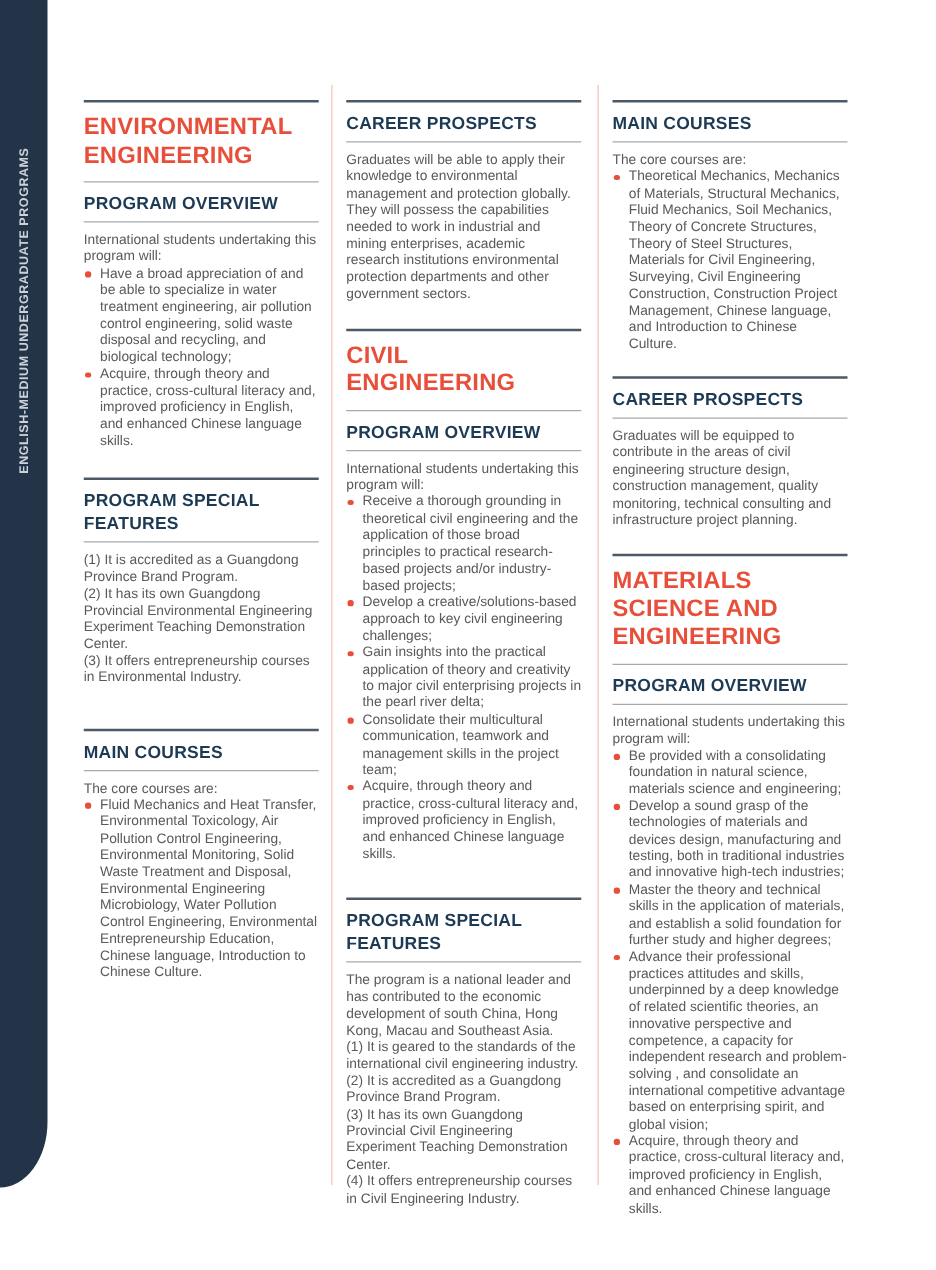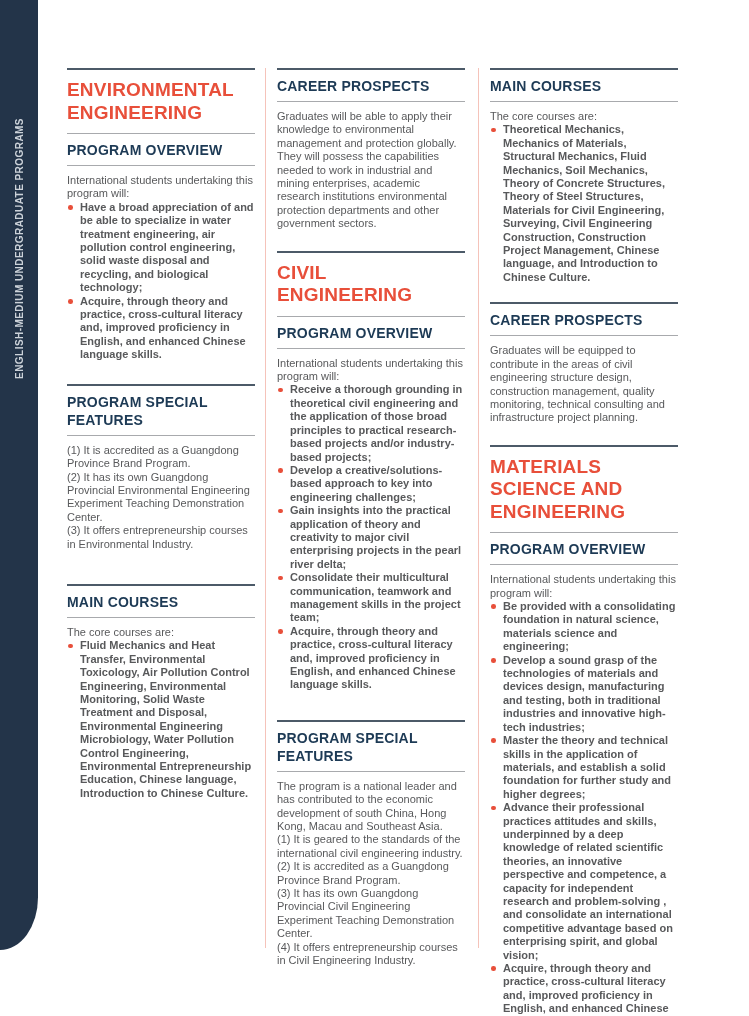--- a/index.html
+++ b/index.html
@@ -19,21 +19,21 @@
     position:absolute; left:0; top:112px; width:38px; height:272px;
     display:flex; align-items:center; justify-content:center;
   }
   .sidebar-label {
     writing-mode:vertical-rl; transform:rotate(180deg);
     font-size:10px; font-weight:bold; letter-spacing:0.45px;
     color:#ccd2d9; white-space:nowrap;
   }
 
   
-  .col { position:absolute; top:68px; width:188px; color:#58595b; }
+  .col { position:absolute; top:80px; width:188px; color:#58595b; }
   .col1 { left:67px; }
   .col2 { left:277px; }
   .col3 { left:490px; }
   .vdivider { position:absolute; top:68px; width:1px; height:880px; background:#f5c3ba; }
   .vd1 { left:265px; } .vd2 { left:478px; }
 
   
   .program-title {
     border-top:2px solid #4c5a68;
     padding:9px 0 9px 0;
@@ -43,21 +43,21 @@
   .heading {
     border-top:1px solid #a8aaad; border-bottom:1px solid #a8aaad;
     padding:7px 0 6px 0;
     color:#1d3a55; font-size:14px; font-weight:bold; line-height:18px;
     letter-spacing:0.2px;
   }
   .heading.strong-top { border-top:2px solid #4c5a68; }
   .body-text { font-size:11px; line-height:13.4px; margin-top:8px; }
   .prelines { white-space:pre-line; }
   .bullets { margin-top:0; }
-  .li { position:relative; padding-left:13px; font-size:11px; line-height:13.4px;font-weight:bold; }
+  .li { position:relative; padding-left:13px; font-size:11px; line-height:13.4px; }
   .dot {
     position:absolute; left:1px; top:4.4px; width:4.6px; height:4.6px;
     border-radius:50%; background:#e84f3a;
   }
   .gap18 { margin-top:18px; } .gap22 { margin-top:22px; }
   .gap28 { margin-top:28px; } .gap33 { margin-top:33px; }
   .gap40 { margin-top:20px; }
 </style>
 </head>
 <body>
@@ -115,21 +115,21 @@
 
     <div class="heading">PROGRAM OVERVIEW</div>
     <div class="body-text">International students undertaking this program will:</div>
     <div class="bullets">
       <div class="li">
         <span class="dot"></span>
         <span>Receive a thorough grounding in theoretical civil engineering and the application of those broad principles to practical research-based projects and/or industry-based projects;</span>
       </div>
       <div class="li">
         <span class="dot"></span>
-        <span>Develop a creative/solutions-based approach to key into engineering challenges;</span>
+        <span>Develop a creative/solutions-based approach to key civil engineering challenges;</span>
       </div>
       <div class="li">
         <span class="dot"></span>
         <span>Gain insights into the practical application of theory and creativity to major civil enterprising projects in the pearl river delta;</span>
       </div>
       <div class="li">
         <span class="dot"></span>
         <span>Consolidate their multicultural communication, teamwork and management skills in the project team;</span>
       </div>
       <div class="li">

